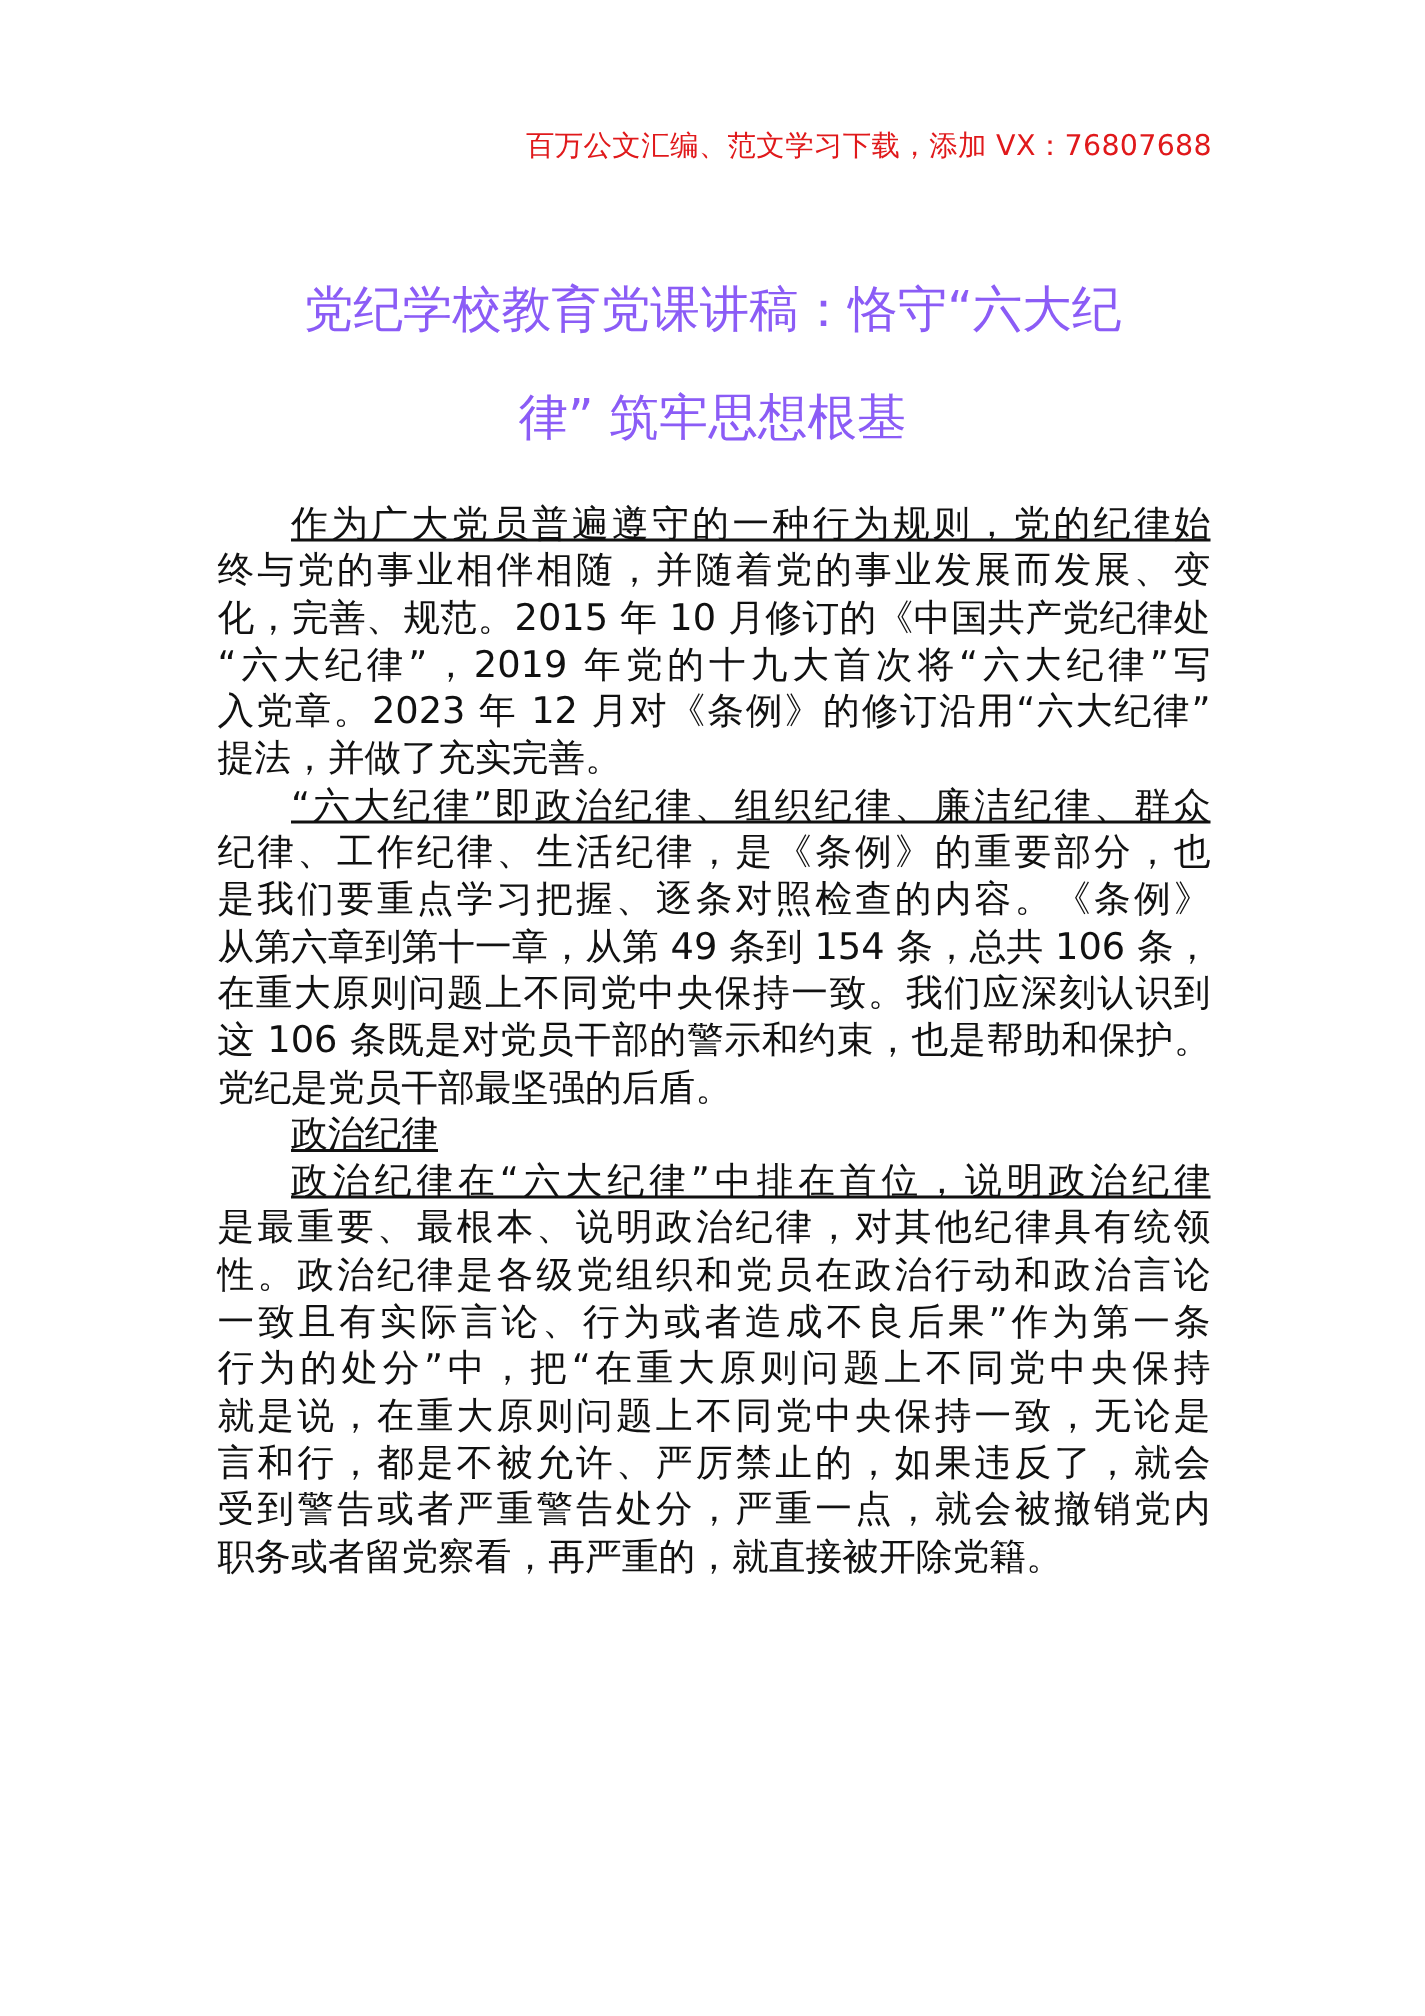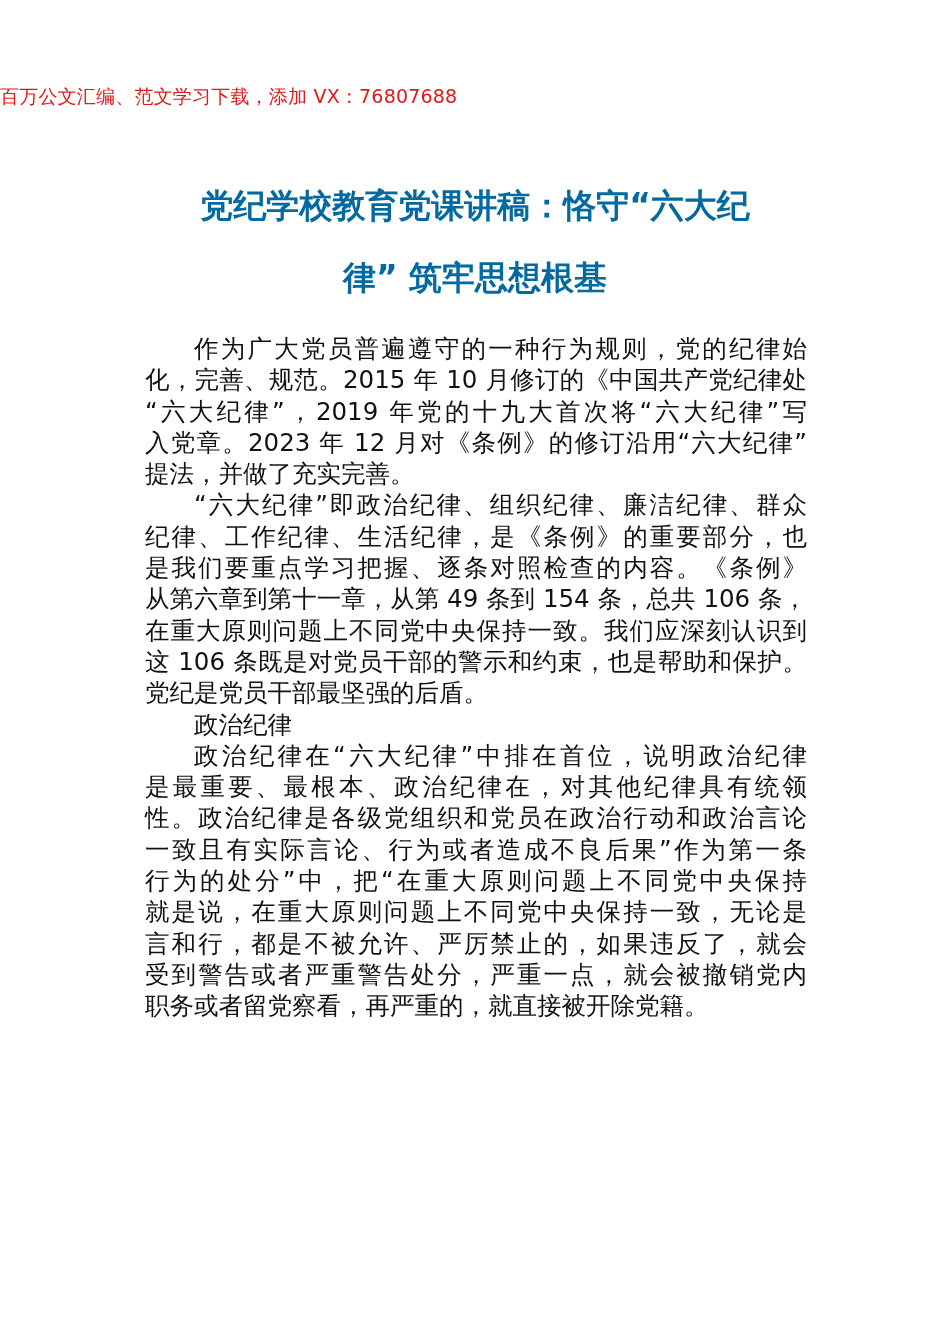--- a/index.html
+++ b/index.html
@@ -1,62 +1,63 @@
 <!DOCTYPE html>
 <html><head>
 <meta charset="utf-8">
 <style>
   html, body { margin: 0; padding: 0; background: #ffffff; }
   body { width: 950px; height: 1344px; position: relative; overflow: hidden;
          font-family: "DejaVu Sans", "Liberation Sans", sans-serif; color: #111; }
-  .watermark { position: absolute; top: 84px; left: 0; width: 808px; text-align: left;
+  .watermark { position: absolute; top: 84px; left: 0; width: 808px; text-align: right;
                color: #e0191b; font-size: 19px; letter-spacing: 0.2px; }
   .title { position: absolute; top: 170px; left: 145px; width: 660px; text-align: center;
-           font-size: 33px; line-height: 72px; color: #0369a1; font-weight: bold; }
+           font-size: 33px; line-height: 72px; color: #8b5cf6; }
   .title .line { display: block; white-space: nowrap; }
   .body { position: absolute; top: 333px; left: 145px; width: 662px; font-size: 24.5px;
           line-height: 31.3px; }
   .body .line { display: block; white-space: nowrap; height: 31.3px; text-align: justify;
                 text-align-last: justify; }
   .body .line.last { text-align-last: left; }
-  .body .line.indent { padding-left: 49px; }
+  .body .line.indent { padding-left: 49px; text-decoration: underline; }
 </style>
 </head>
 <body>
 
 <div class="watermark">百万公文汇编、范文学习下载，添加 VX：76807688</div>
 
 <div class="title">
   <span class="line">党纪学校教育党课讲稿：恪守“六大纪</span>
   <span class="line">律” 筑牢思想根基</span>
 </div>
 
 <div class="body">
   <div>
     <span class="line indent">作为广大党员普遍遵守的一种行为规则，党的纪律始</span>
+    <span class="line">终与党的事业相伴相随，并随着党的事业发展而发展、变</span>
     <span class="line">化，完善、规范。2015 年 10 月修订的《中国共产党纪律处</span>
     <span class="line">“六大纪律”，2019 年党的十九大首次将“六大纪律”写</span>
     <span class="line">入党章。2023 年 12 月对《条例》的修订沿用“六大纪律”</span>
     <span class="line last">提法，并做了充实完善。</span>
   </div>
   <div>
     <span class="line indent">“六大纪律”即政治纪律、组织纪律、廉洁纪律、群众</span>
     <span class="line">纪律、工作纪律、生活纪律，是《条例》的重要部分，也</span>
     <span class="line">是我们要重点学习把握、逐条对照检查的内容。《条例》</span>
     <span class="line">从第六章到第十一章，从第 49 条到 154 条，总共 106 条，</span>
     <span class="line">在重大原则问题上不同党中央保持一致。我们应深刻认识到</span>
     <span class="line">这 106 条既是对党员干部的警示和约束，也是帮助和保护。</span>
     <span class="line last">党纪是党员干部最坚强的后盾。</span>
   </div>
   <div>
     <span class="line indent last">政治纪律</span>
   </div>
   <div>
     <span class="line indent">政治纪律在“六大纪律”中排在首位，说明政治纪律</span>
-    <span class="line">是最重要、最根本、政治纪律在，对其他纪律具有统领</span>
+    <span class="line">是最重要、最根本、说明政治纪律，对其他纪律具有统领</span>
     <span class="line">性。政治纪律是各级党组织和党员在政治行动和政治言论</span>
     <span class="line">一致且有实际言论、行为或者造成不良后果”作为第一条</span>
     <span class="line">行为的处分”中，把“在重大原则问题上不同党中央保持</span>
     <span class="line">就是说，在重大原则问题上不同党中央保持一致，无论是</span>
     <span class="line">言和行，都是不被允许、严厉禁止的，如果违反了，就会</span>
     <span class="line">受到警告或者严重警告处分，严重一点，就会被撤销党内</span>
     <span class="line last">职务或者留党察看，再严重的，就直接被开除党籍。</span>
   </div>
 </div>
 

